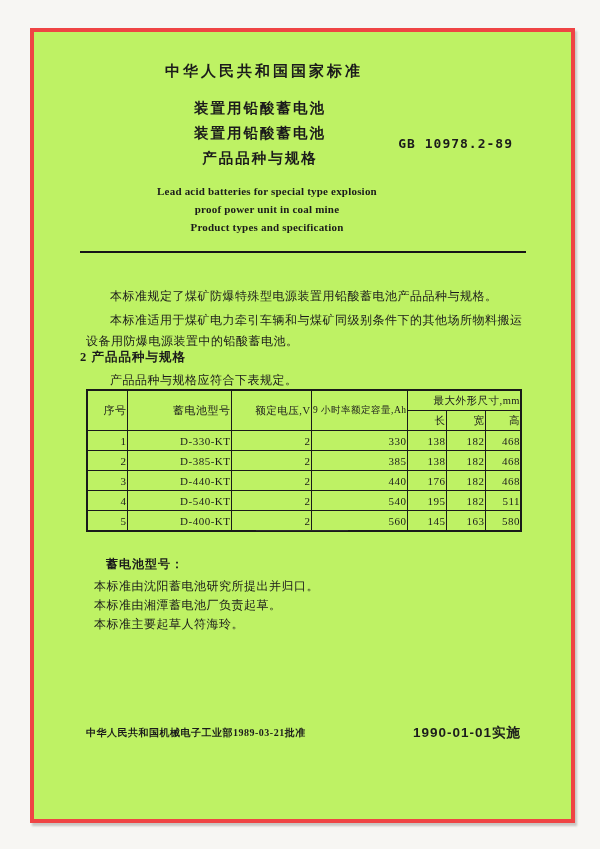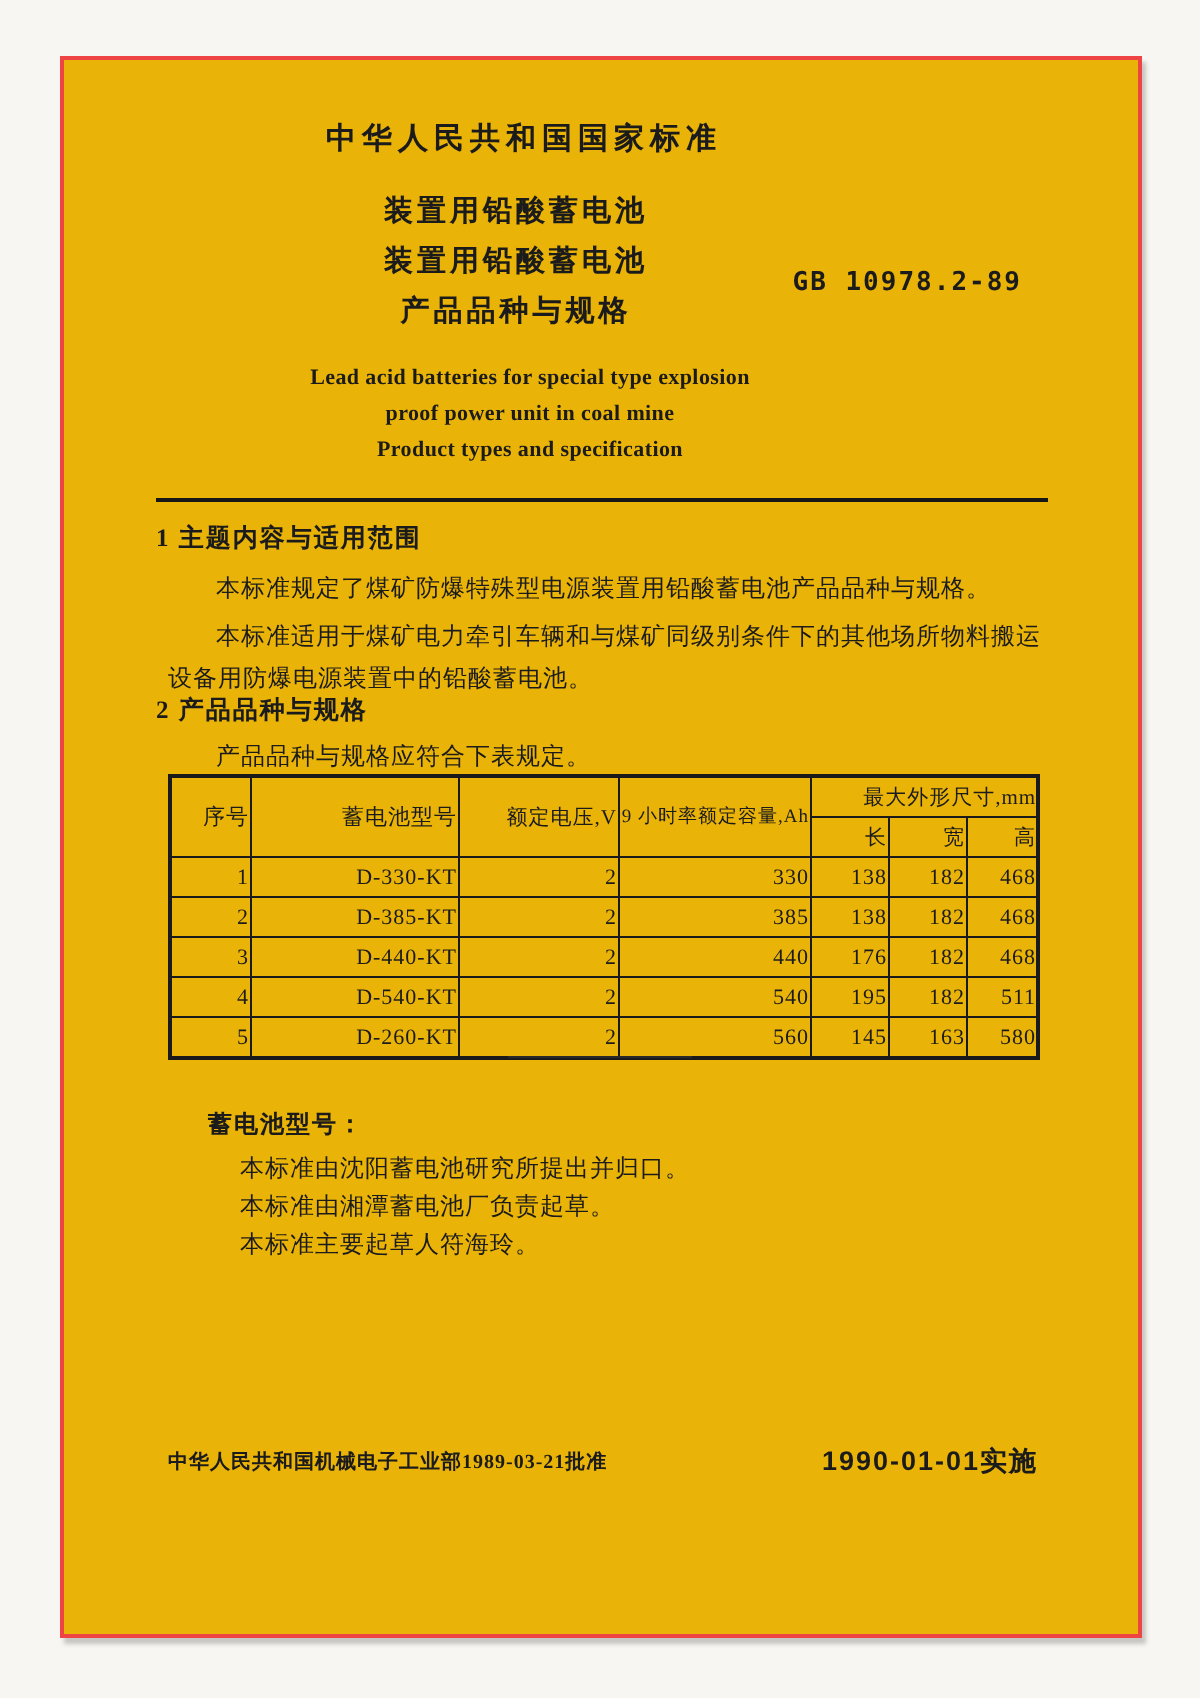--- a/index.html
+++ b/index.html
@@ -5,21 +5,21 @@
   html,body{margin:0;padding:0;}
   body{
     width:600px;height:849px;position:relative;
     background:#f7f6f3;
     font-family:"Liberation Serif","DejaVu Serif",serif;
     color:#1b1b1b;
     -webkit-font-smoothing:antialiased;
   }
   .page-frame{
     position:absolute;left:30px;top:28px;width:537px;height:787px;
-    background:#eab308;border:2px solid #ef4444;
+    background:#bef264;border:4px solid #ef4444;
     box-shadow:2px 3px 2px rgba(60,55,50,.25);
   }
   .content{position:relative;width:100%;height:100%;}
 
   .standard-header{
     position:absolute;top:30px;left:0;width:460px;
     text-align:center;font-size:15px;font-weight:bold;letter-spacing:3px;
   }
   .title-block{
     position:absolute;top:64px;left:0;width:452px;text-align:center;
@@ -74,21 +74,21 @@
   col.w-cap{width:96px;} col.w-len{width:39px;} col.w-wid{width:39px;} col.w-hei{width:36px;}
 
   .under-table-mark{
     position:absolute;top:498px;left:222px;width:92px;height:1px;background:#2a2a2a;
   }
 
   .notes-heading{
     position:absolute;top:524px;left:72px;font-size:12px;font-weight:bold;letter-spacing:1px;
   }
   .note-line{
-    position:absolute;left:88px;font-size:12px;letter-spacing:.5px;
+    position:absolute;left:60px;font-size:12px;letter-spacing:.5px;
   }
   .note-1{top:546px;} .note-2{top:565px;} .note-3{top:584px;}
 
   .footer-approval{
     position:absolute;top:694px;left:52px;font-size:10px;font-weight:bold;letter-spacing:.5px;
   }
   .footer-implementation{
     position:absolute;top:692px;right:50px;
     font-family:"Liberation Sans","DejaVu Sans",sans-serif;
     font-size:13.5px;font-weight:bold;letter-spacing:1px;
@@ -111,21 +111,20 @@
     <div class="standard-number">GB 10978.2-89</div>
 
     <div class="english-title">
       <span class="english-line">Lead acid batteries for special type explosion</span>
       <span class="english-line">proof power unit in coal mine</span>
       <span class="english-line">Product types and specification</span>
     </div>
 
     <div class="divider-rule"></div>
 
-    <div class="sec-heading sec1-heading">1  主题内容与适用范围</div>
     <div class="para para1">本标准规定了煤矿防爆特殊型电源装置用铅酸蓄电池产品品种与规格。</div>
     <div class="para para2">本标准适用于煤矿电力牵引车辆和与煤矿同级别条件下的其他场所物料搬运设备用防爆电源装置中的铅酸蓄电池。</div>
 
     <div class="sec-heading sec2-heading">2  产品品种与规格</div>
     <div class="para table-intro">产品品种与规格应符合下表规定。</div>
 
     <table class="spec">
       <colgroup>
         <col class="w-seq">
           <col class="w-model">
@@ -181,21 +180,21 @@
             <td class="c-seq">4</td>
             <td class="c-model">D-540-KT</td>
             <td class="c-voltage">2</td>
             <td class="c-capacity">540</td>
             <td class="c-length">195</td>
             <td class="c-width">182</td>
             <td class="c-height">511</td>
           </tr>
           <tr>
             <td class="c-seq">5</td>
-            <td class="c-model">D-260-KT</td>
+            <td class="c-model">D-400-KT</td>
             <td class="c-voltage">2</td>
             <td class="c-capacity">560</td>
             <td class="c-length">145</td>
             <td class="c-width">163</td>
             <td class="c-height">580</td>
           </tr>
         </tbody>
     </table>
 
     <div class="under-table-mark"></div>

